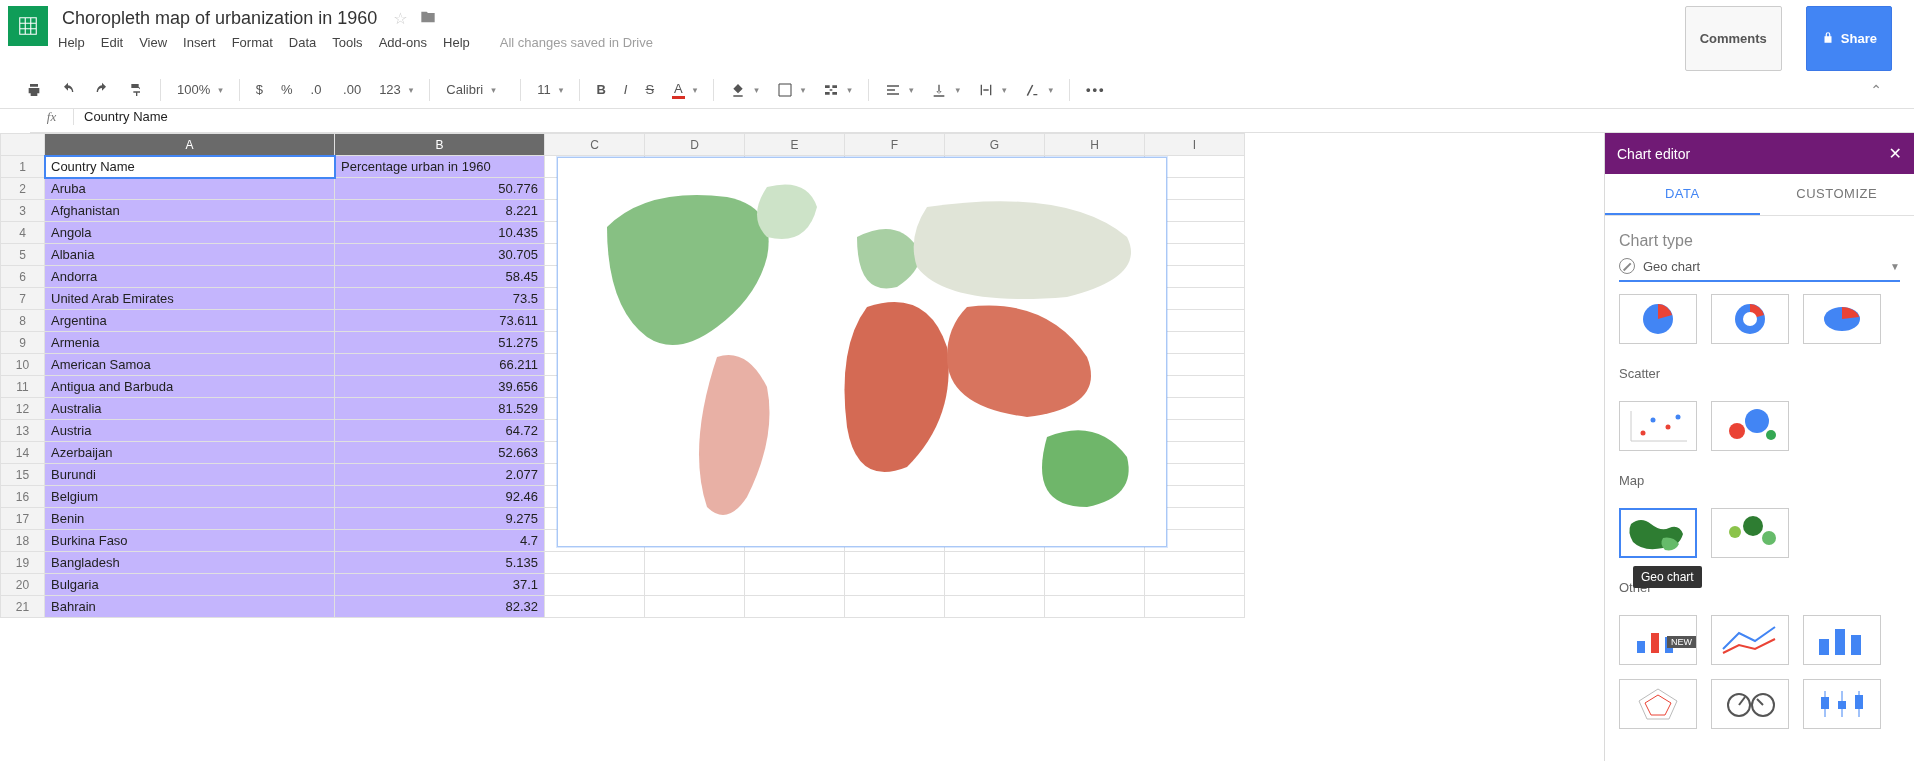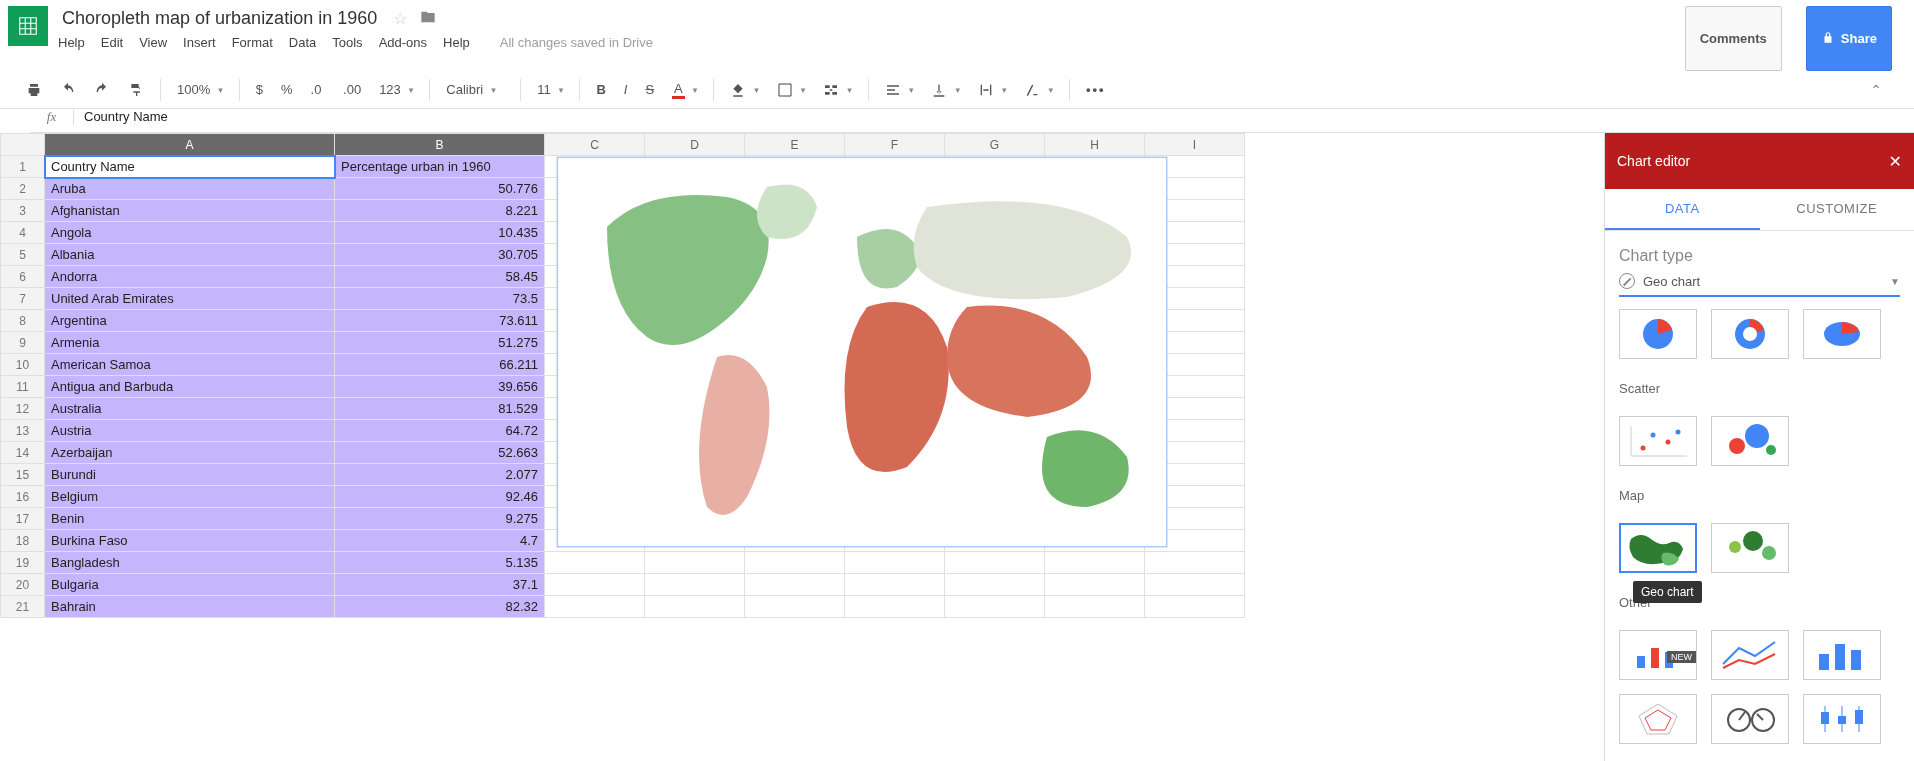--- a/index.html
+++ b/index.html
@@ -63,21 +63,21 @@
   .grid td.num{text-align:right;}
   .sel-col th.selhdr{background:#6a6a6a;color:#fff;}
   td.selcell{background:#c4b5fd;}
   td.active{outline:2px solid var(--sel-border);outline-offset:-1px;background:#fff;}
   
   
   .chart{position:absolute;left:557px;top:24px;width:610px;height:390px;background:#fff;border:1px solid #aac8f6;box-shadow:0 0 0 1px rgba(66,133,244,.2);display:flex;align-items:center;justify-content:center;}
   
   
   .panel{width:310px;border-left:1px solid #dadada;background:#fff;display:flex;flex-direction:column;}
-  .phead{background:#b91c1c;color:#fff;display:flex;align-items:center;justify-content:space-between;padding:0 12px;height:56px;font-size:14px;}
+  .phead{background:#701a75;color:#fff;display:flex;align-items:center;justify-content:space-between;padding:0 12px;height:41px;font-size:14px;}
   .ptabs{display:flex;border-bottom:1px solid var(--border);}
   .ptab{flex:1;text-align:center;padding:12px 0;font-size:13px;color:#777;letter-spacing:.5px;}
   .ptab.active{color:#4285f4;border-bottom:2px solid #4285f4;font-weight:500;}
   .pbody{flex:1;overflow:auto;padding:12px 14px;}
   .plabel{font-size:16px;color:#888;margin:4px 0 4px;}
   .pselect{display:flex;align-items:center;border-bottom:2px solid #4285f4;padding:4px 0 6px;margin-bottom:12px;color:#555;}
   .pselect .no{width:16px;height:16px;border:1.5px solid #888;border-radius:50%;margin-right:8px;position:relative;}
   .pselect .no::after{content:"";position:absolute;left:2px;right:2px;top:50%;height:1.5px;background:#888;transform:rotate(-45deg);}
   .pselect .dd2{margin-left:auto;color:#888;font-size:10px;}
   .thumbs{display:flex;flex-wrap:wrap;gap:14px;}

